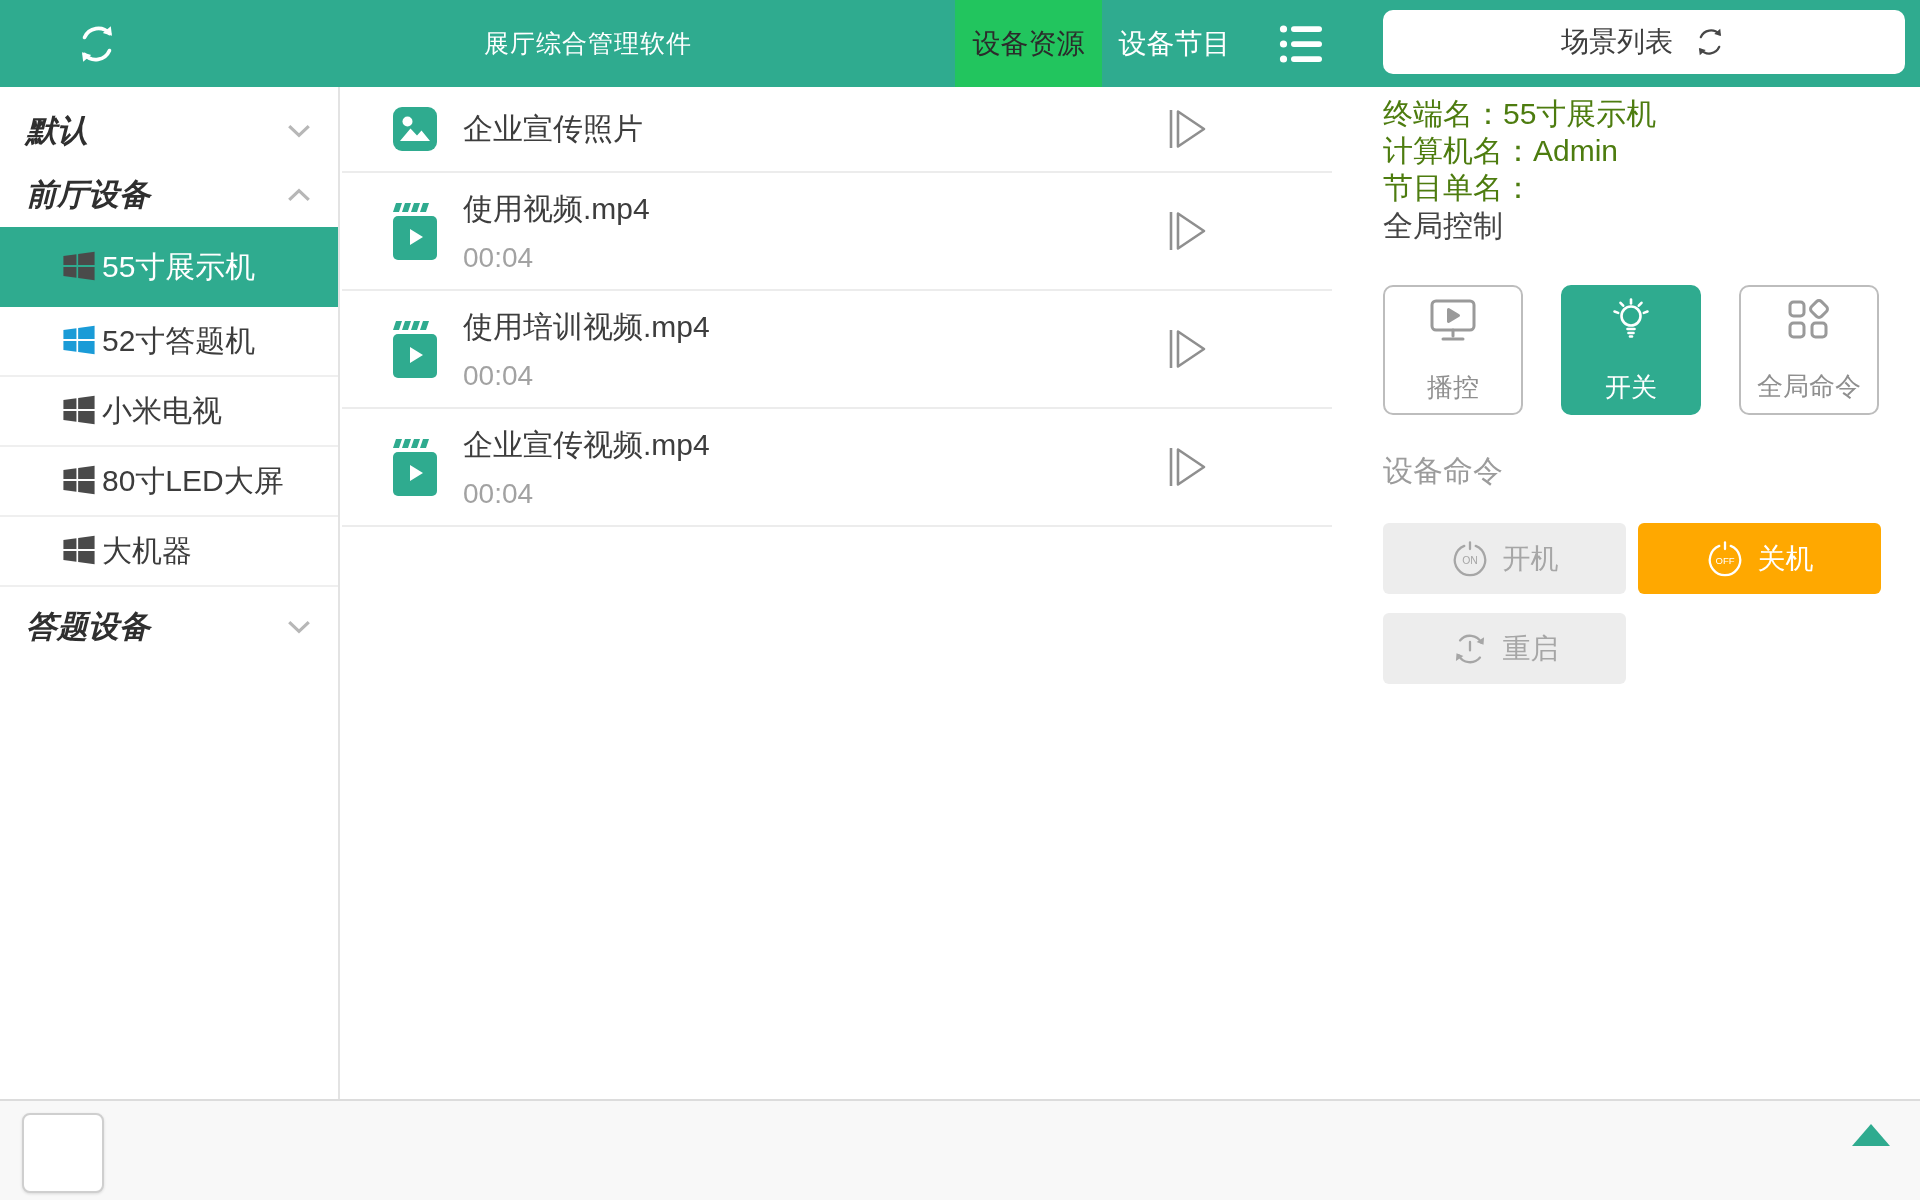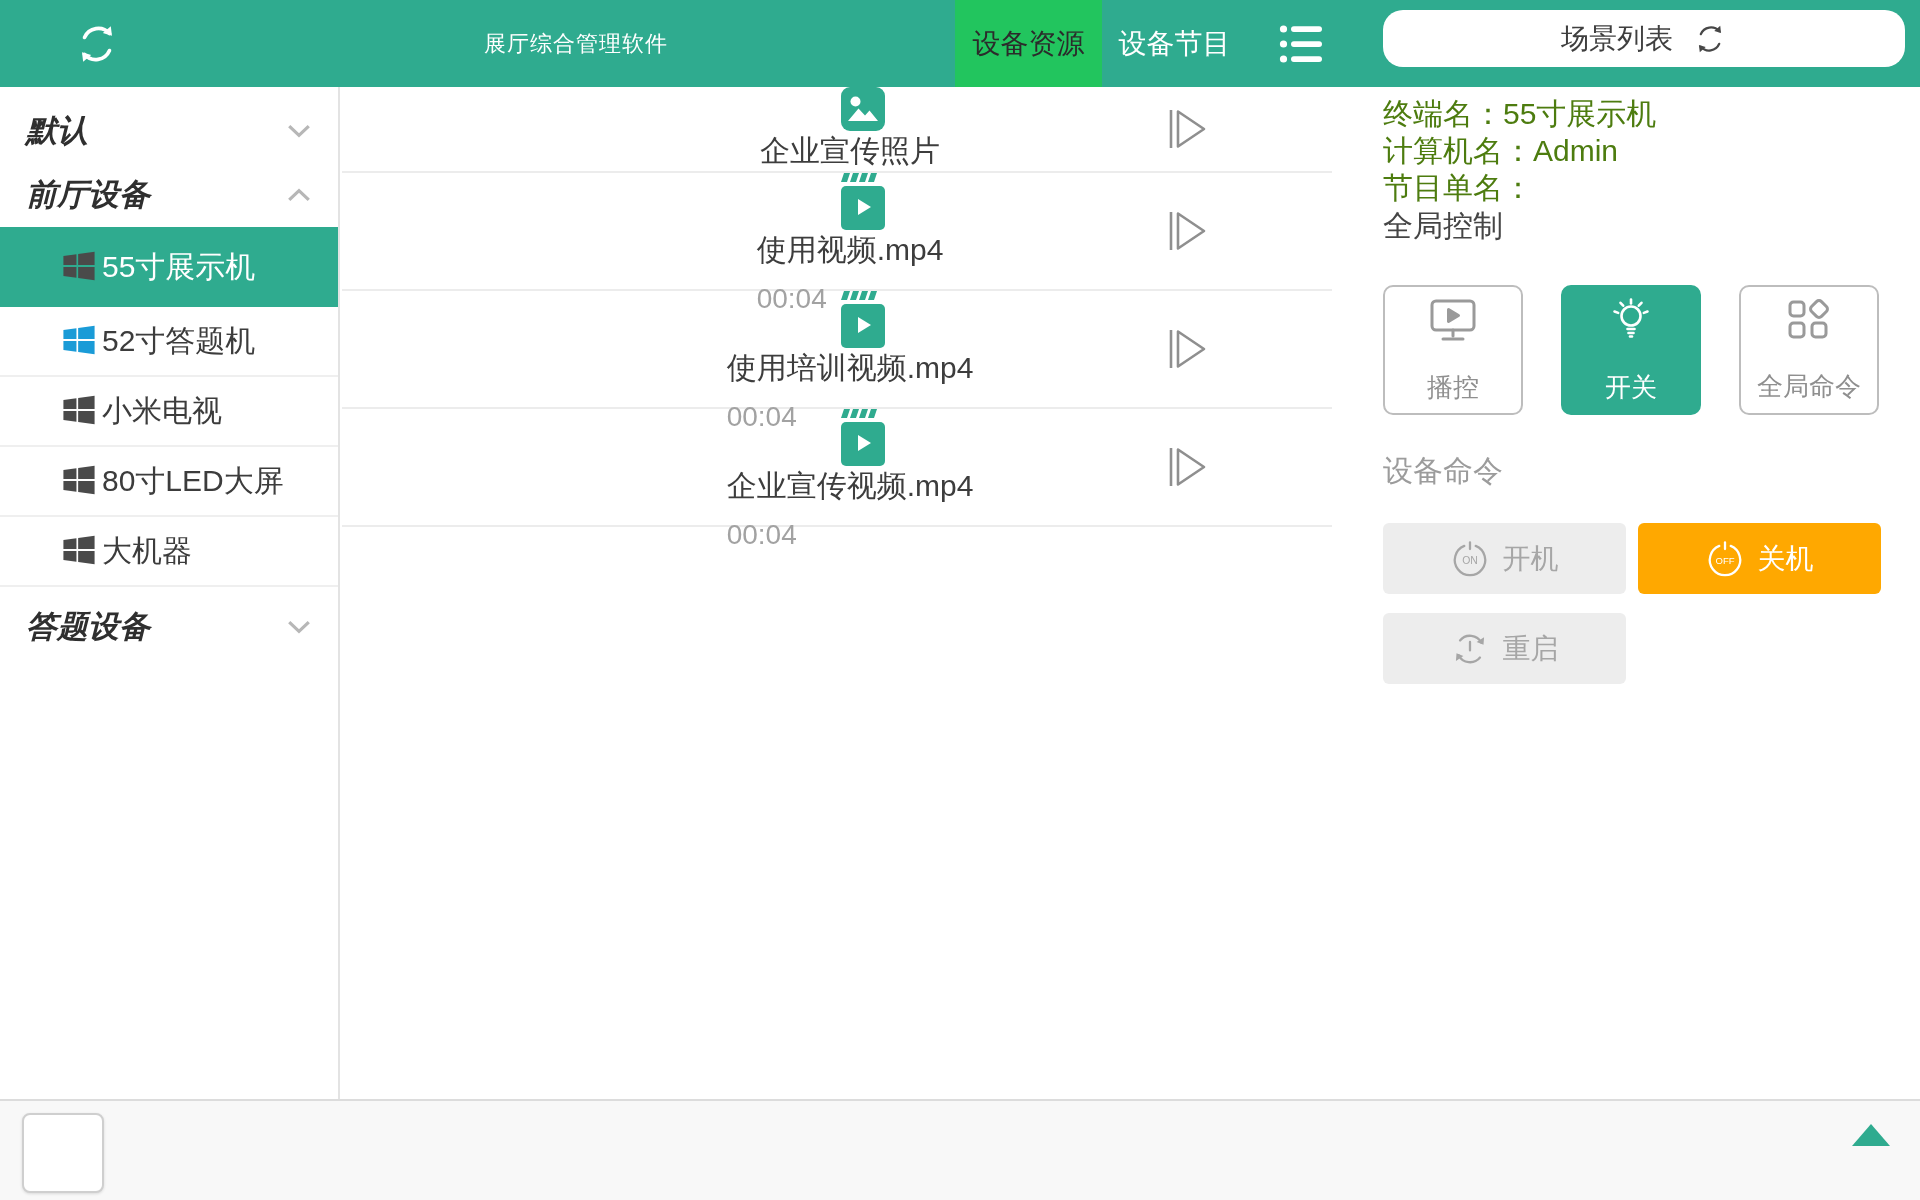--- a/index.html
+++ b/index.html
@@ -5,44 +5,44 @@
   html,body{margin:0;padding:0;}
   body{
     width:1920px;height:1200px;position:relative;background:#ffffff;
     font-family:"Liberation Sans","DejaVu Sans",sans-serif;
     overflow:hidden;color:#3c3c3c;
   }
   
   .header{position:absolute;left:0;top:0;width:1920px;height:87px;background:#2fab8f;}
   .hdr-refresh{position:absolute;left:74px;top:21px;width:46px;height:46px;cursor:pointer;}
   .hdr-title{position:absolute;left:484px;top:0;height:111px;line-height:87px;
-    color:#fff;font-size:22px;letter-spacing:1px;white-space:nowrap;}
+    color:#fff;font-size:25px;letter-spacing:1px;white-space:nowrap;}
   .tab{position:absolute;top:0;height:87px;display:flex;align-items:center;justify-content:center;
     font-size:28px;cursor:pointer;white-space:nowrap;}
   .tab-active{left:955px;width:147px;background:#22c55e;color:#2b2b2b;}
   .tab-idle{left:1102px;width:145px;color:#ffffff;}
   .hdr-list{position:absolute;left:1279px;top:23px;width:48px;height:42px;cursor:pointer;}
-  .scene-btn{position:absolute;left:1383px;top:10px;width:522px;height:57px;background:#ffffff;
-    border-radius:20px;display:flex;align-items:center;justify-content:center;gap:20px;
+  .scene-btn{position:absolute;left:1383px;top:10px;width:522px;height:64px;background:#ffffff;
+    border-radius:10px;display:flex;align-items:center;justify-content:center;gap:20px;
     font-size:28px;color:#3f3f3f;cursor:pointer;}
   
   .sidebar{position:absolute;left:0;top:87px;width:340px;height:1012px;background:#fff;
     border-right:2px solid #e3e3e3;box-sizing:border-box;padding-top:12px;}
   .group-row{height:64px;display:flex;align-items:center;padding:0 26px;cursor:pointer;font-style:italic;}
   .group-label{font-size:31px;font-weight:bold;color:#2f2f2f;}
   .group-chevron{margin-left:auto;width:26px;height:16px;}
   .device-item{height:70px;display:flex;align-items:center;padding-left:62px;
     border-bottom:2px solid #efefef;font-size:30px;color:#3c3c3c;cursor:pointer;box-sizing:border-box;}
   .device-item.selected{background:#2fab8f;color:#ffffff;border-bottom:none;height:80px;}
   .win{width:34px;height:34px;margin-right:6px;color:#4a4a4a;flex:0 0 auto;}
   .win.blue{color:#1a9bd7;}
   .device-label{white-space:nowrap;}
   
   .media-list{position:absolute;left:342px;top:87px;width:990px;}
-  .media-row{position:relative;border-bottom:2px solid #ececec;display:flex;align-items:center;box-sizing:border-box;flex-direction:column;}
+  .media-row{position:relative;border-bottom:2px solid #ececec;display:flex;align-items:center;box-sizing:border-box;}
   .media-row.single{height:86px;}
   .media-row.double{height:118px;}
   .media-icon{margin-left:51px;flex:0 0 auto;display:flex;}
   .media-text{margin-left:26px;display:flex;flex-direction:column;justify-content:center;}
   .media-name{font-size:30px;color:#3d3d3d;white-space:nowrap;}
   .media-duration{font-size:28px;color:#a2a2a2;margin-top:12px;}
   .play-btn{position:absolute;left:822px;top:50%;transform:translateY(-50%);width:48px;height:48px;cursor:pointer;}
   
   .panel{position:absolute;left:1383px;top:95px;width:498px;}
   .info-line{font-size:30px;color:#4d7c0f;line-height:37px;white-space:nowrap;}

